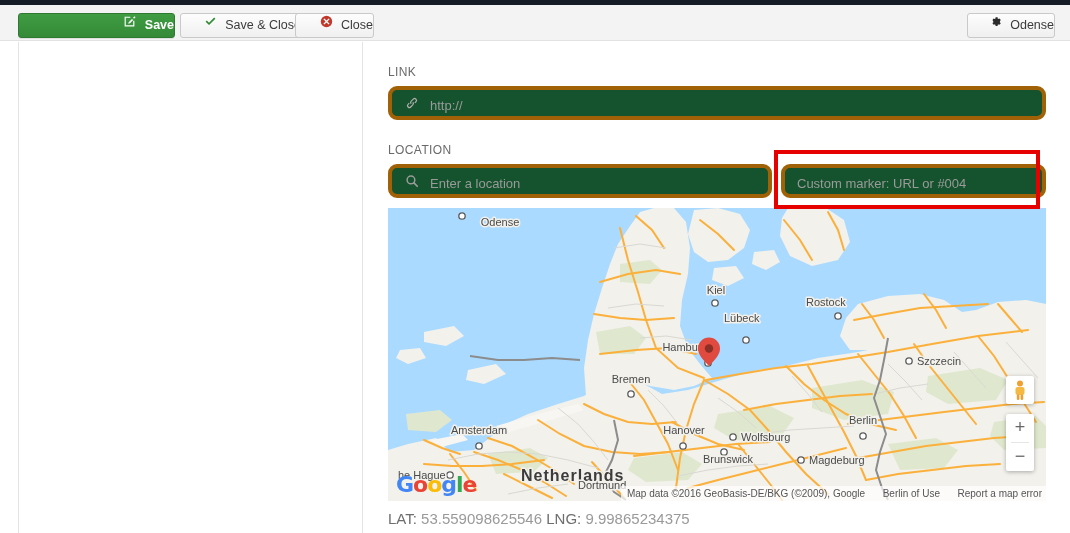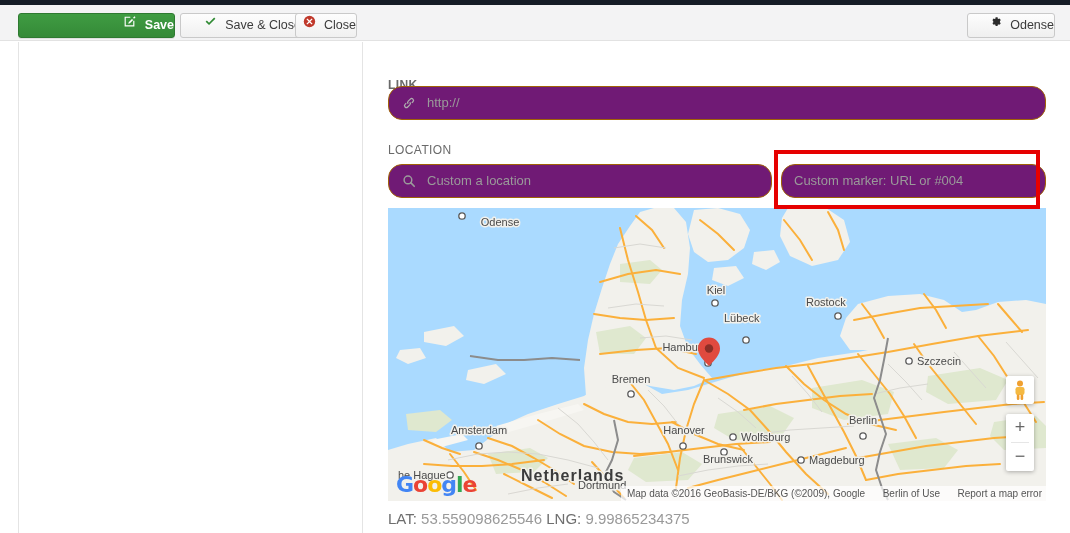--- a/index.html
+++ b/index.html
@@ -46,21 +46,21 @@
     font-weight: bold;
     box-shadow: 0 1px 0 rgba(0,0,0,.08);
   }
   .btn-saveclose {
     top: 8px; left: 180px; width: 122px;
     background: linear-gradient(to bottom,#fdfdfd,#f0f0f0);
     border: 1px solid #c9c9c9;
     color: #3b3b3b;
   }
   .btn-close {
-    top: 8px; left: 295px; width: 62px;
+    top: 8px; left: 295px; width: 79px;
     background: linear-gradient(to bottom,#fdfdfd,#f0f0f0);
     border: 1px solid #c9c9c9;
     color: #3b3b3b;
   }
   .btn-options {
     top: 8px; left: 967px; width: 88px;
     background: linear-gradient(to bottom,#fdfdfd,#efefef);
     border: 1px solid #c9c9c9;
     color: #3b3b3b;
   }
@@ -89,29 +89,29 @@
     width: 706px; height: 491px;
     background: #ffffff;
   }
 
   .field-label {
     position: absolute;
     font-size: 12px;
     color: #6a6a6a;
     letter-spacing: .4px;
   }
-  #lbl-link { left: 24px; top: 36px; font-weight: bold; }
+  #lbl-link { left: 24px; top: 23px; }
   #lbl-location { left: 24px; top: 101px; }
 
   .txtinput {
     position: absolute;
     height: 34px;
-    background: #701a75;
-    border: 1px solid #a16207;
-    border-radius: 14px;
+    background: #14532d;
+    border: 4px solid #a16207;
+    border-radius: 9px;
     font-size: 13px;
     color: #9a9a9a;
     padding-left: 38px;
     line-height: 32px;
     white-space: nowrap;
     overflow: hidden;
   }
   #inp-link { left: 24px; top: 44px; width: 658px; }
   #inp-location { left: 24px; top: 122px; width: 384px; }
   #inp-marker {
@@ -307,21 +307,21 @@
 
   <div class="field-label" id="lbl-location">LOCATION</div>
 
   <div class="txtinput" id="inp-location">
     <span class="inp-icon">
       <svg width="14" height="14" viewBox="0 0 16 16">
         <circle cx="6.8" cy="6.8" r="4.4" fill="none" stroke="#9b9b9b" stroke-width="1.7"></circle>
         <path d="M10.2 10.2 14 14" stroke="#9b9b9b" stroke-width="1.9" stroke-linecap="round"></path>
       </svg>
     </span>
-    <span>Custom a location</span>
+    <span>Enter a location</span>
   </div>
 
   <div class="txtinput" id="inp-marker">
     <span>Custom marker: URL or #004</span>
   </div>
 
   <div id="highlight-box"></div>
 
   <div id="map">
 

